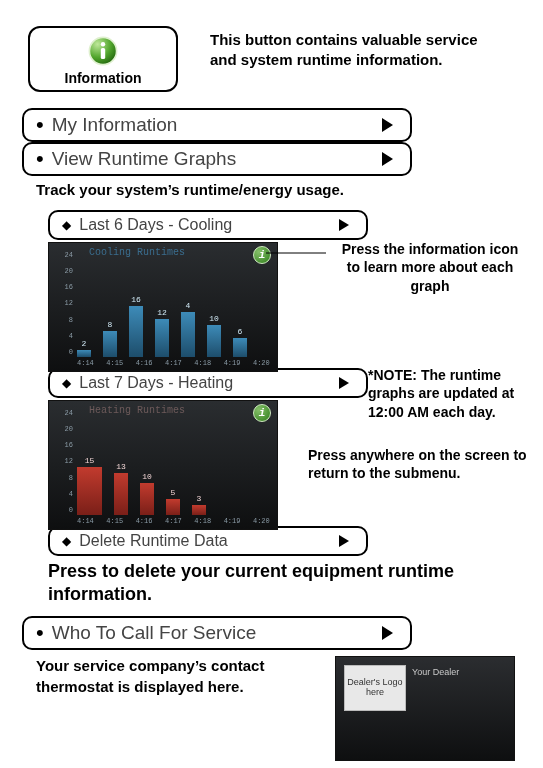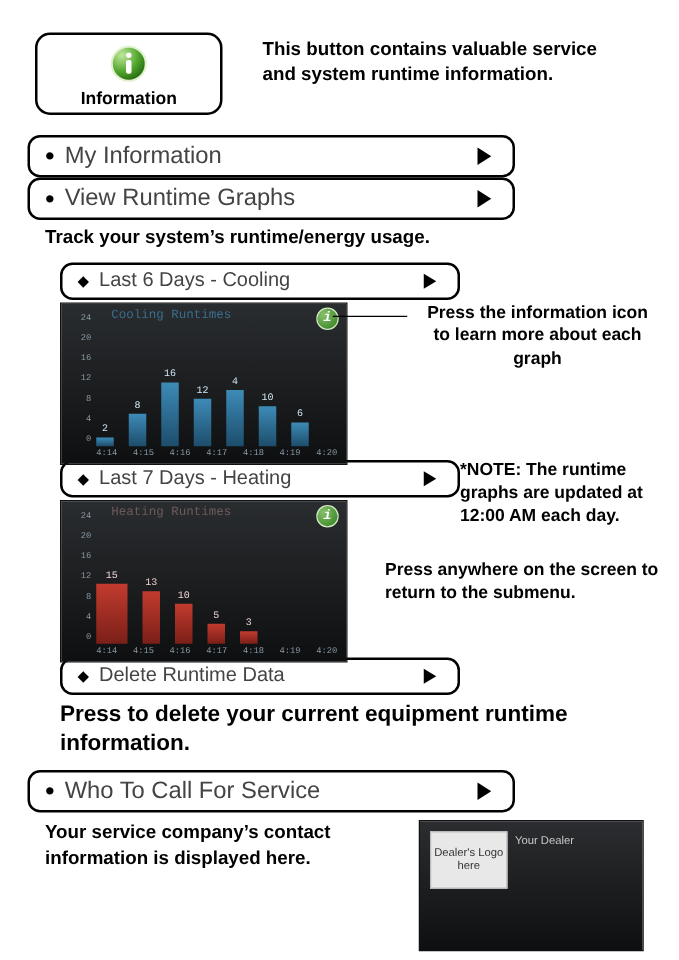--- a/index.html
+++ b/index.html
@@ -235,21 +235,21 @@
     <span class="bullet-dot">•</span>
     <span class="opt-label">Who To Call For Service</span>
     <span class="chev">
           <svg width="14" height="16">
             <polygon points="2,1 13,8 2,15" fill="#000"></polygon>
           </svg>
         </span>
   </div>
 
   <div class="dealer-row">
-    <div class="dealer-desc">Your service company’s contact information is displayed here.</div>
+    <div class="dealer-desc">Your service company’s contact thermostat is displayed here.</div>
     <div class="dealer-box">
       <div class="dealer-logo">
             <span>Dealer's Logo here</span>
           </div>
       <div class="dealer-header">Your Dealer</div>
 
     </div>
   </div>
 
 </div>

